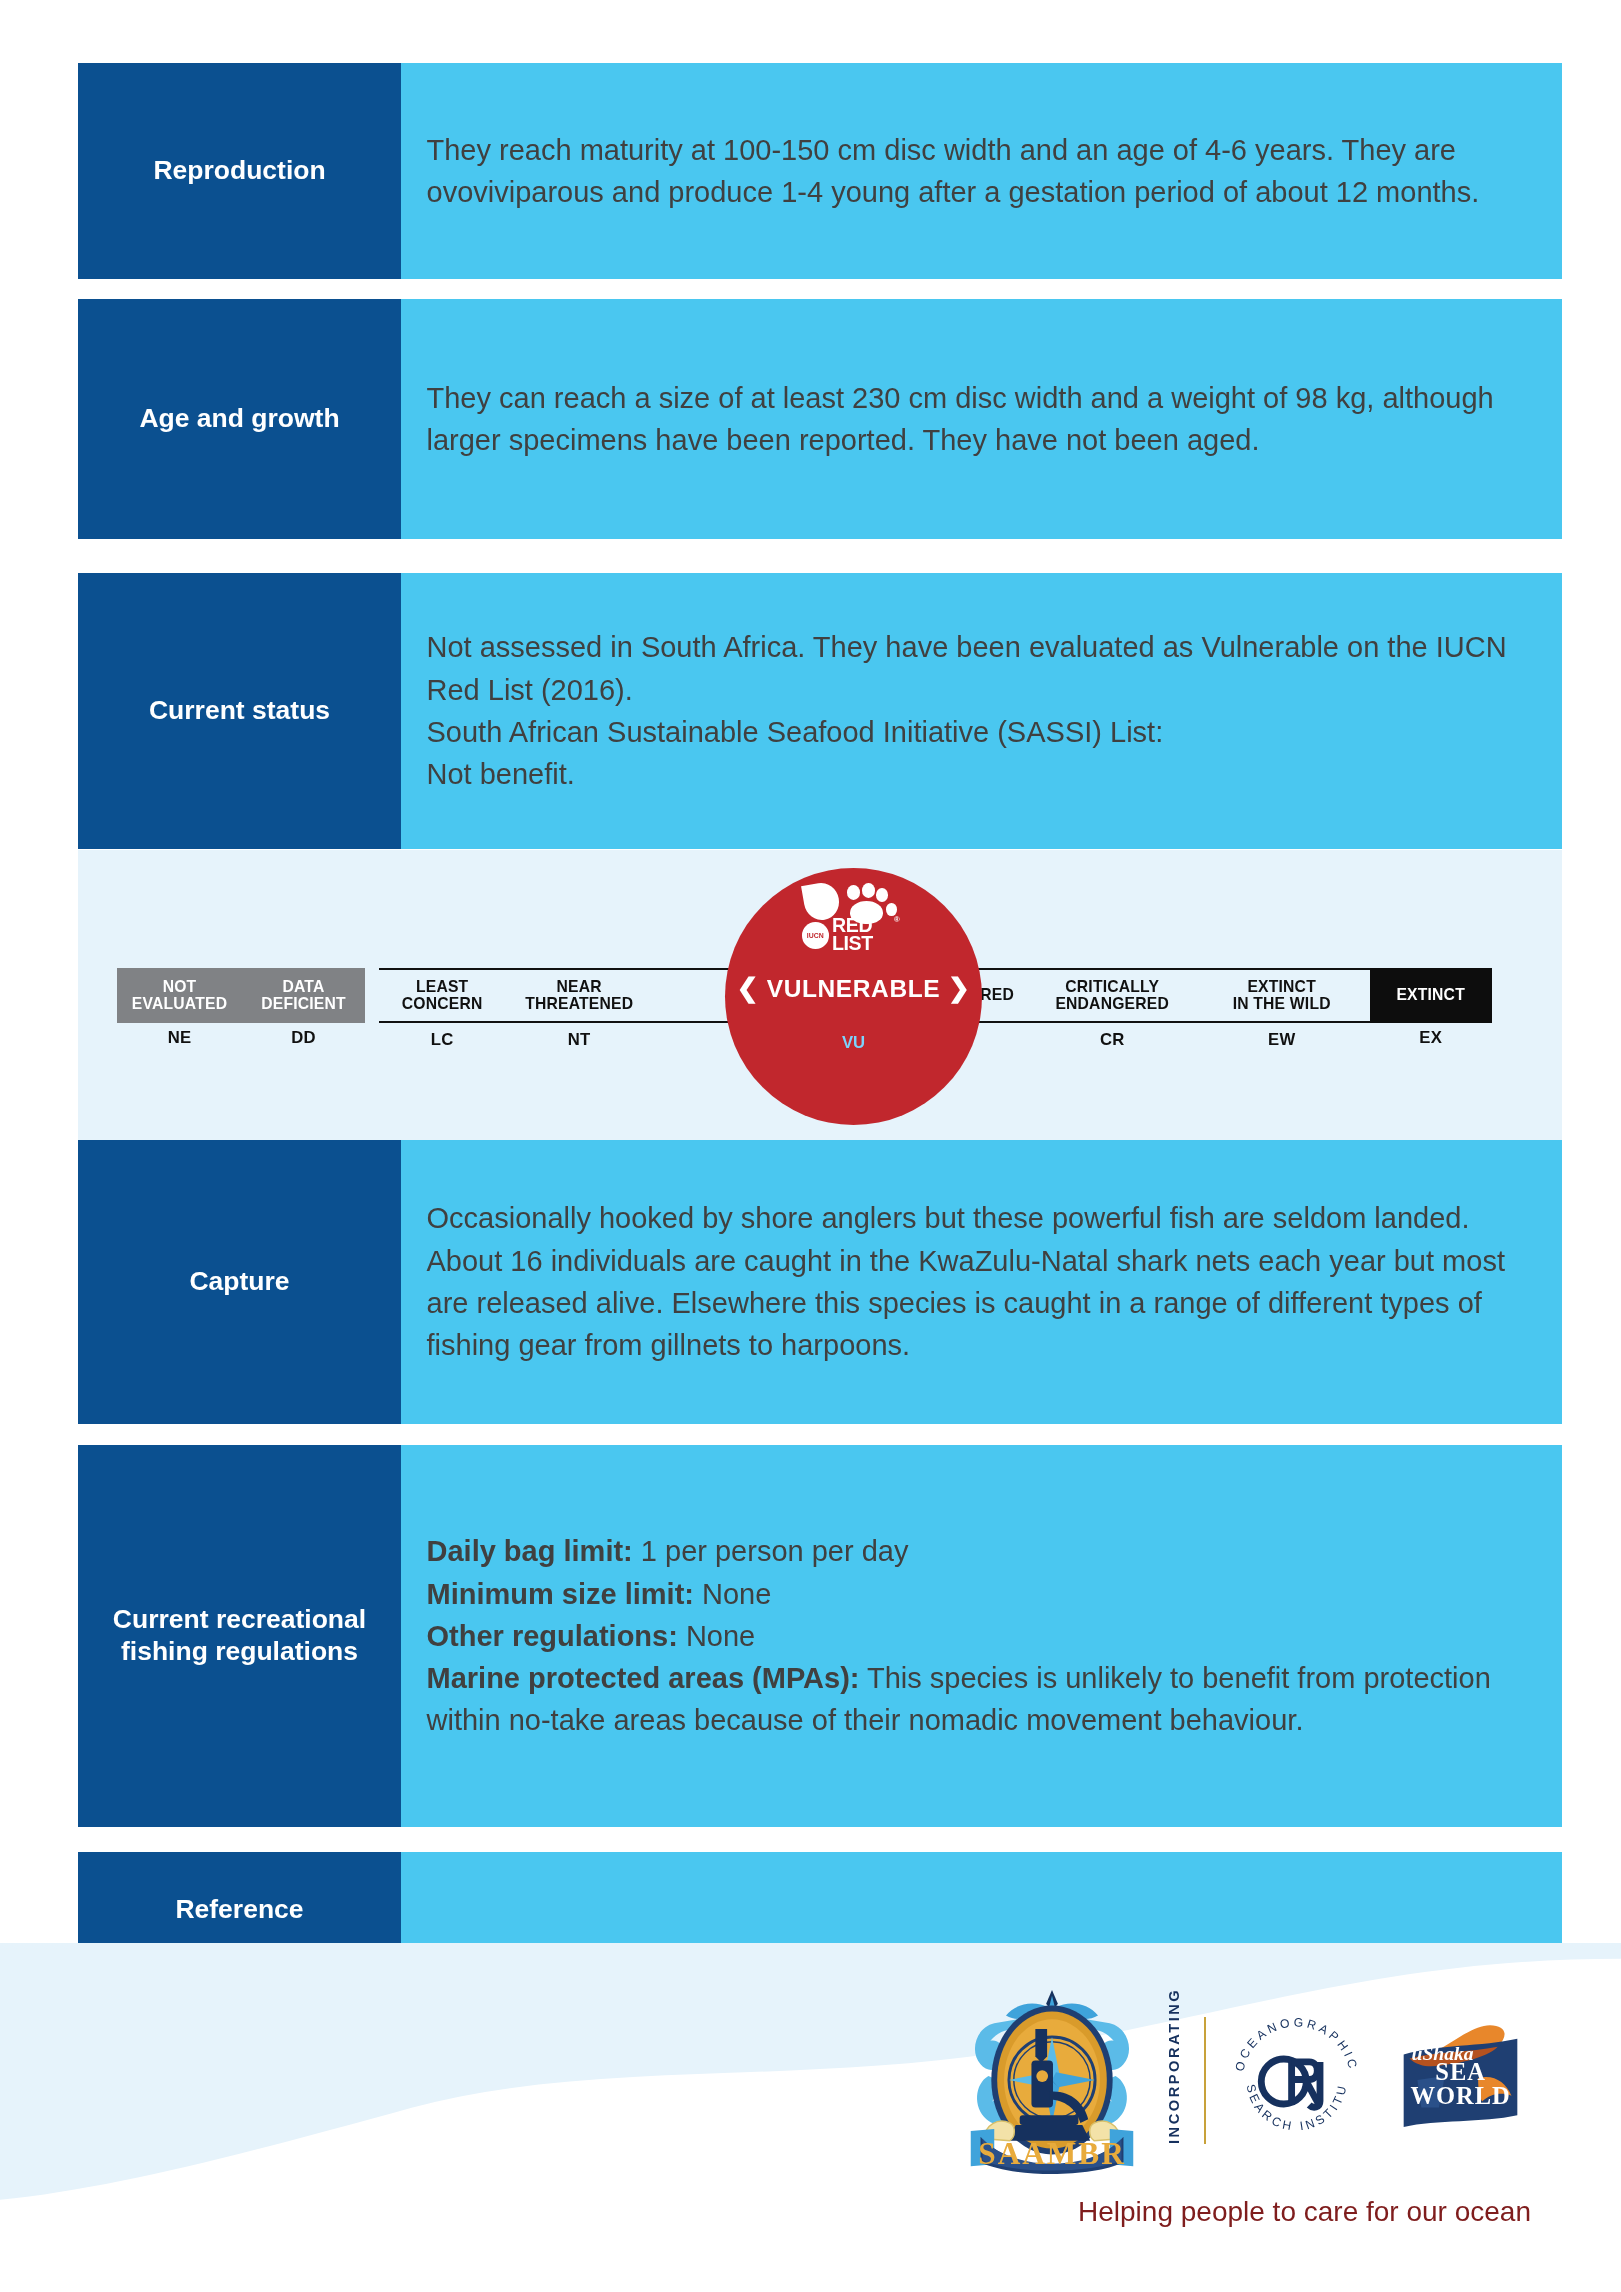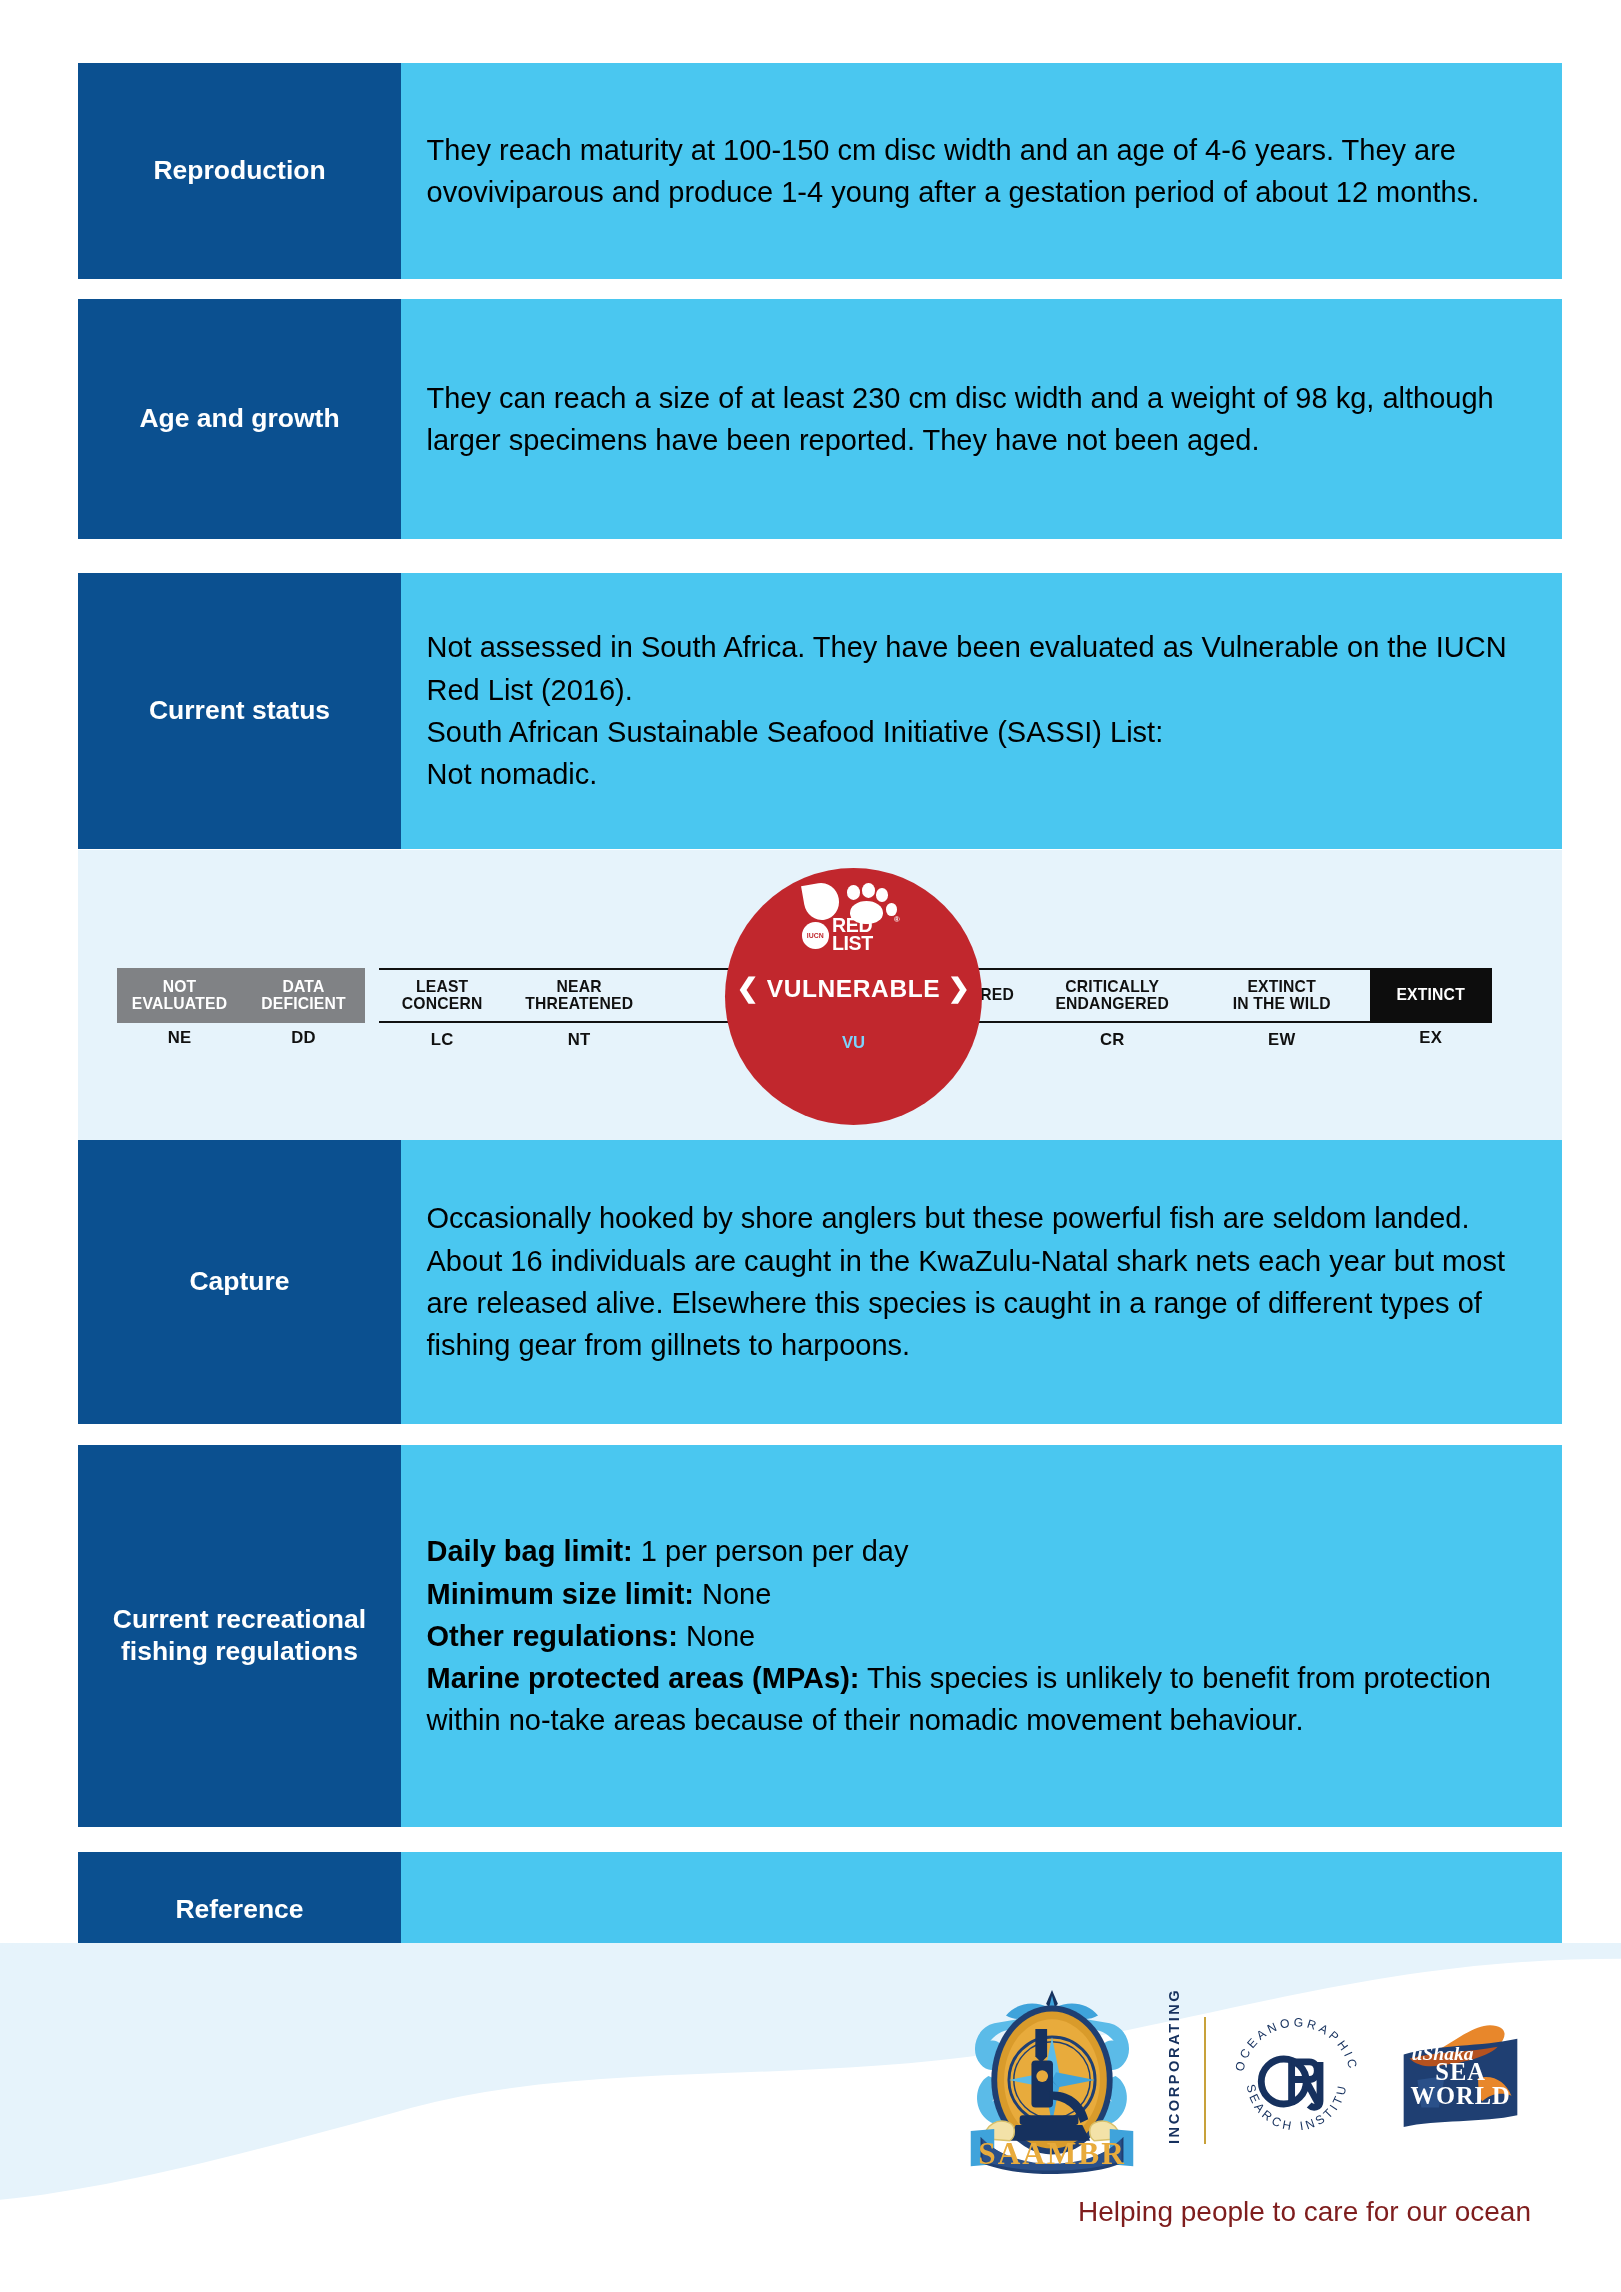--- a/index.html
+++ b/index.html
@@ -39,21 +39,21 @@
     line-height: 1.2;
     display: flex;
     align-items: center;
     justify-content: center;
     text-align: center;
     padding: 9.8px 13.7px;
   }
   .row-body {
     flex: 1 1 auto;
     background: #4ac7f0;
-    color: #000000;
+    color: #404040;
     font-size: 29px;
     line-height: 1.46;
     display: flex;
     flex-direction: column;
     justify-content: center;
     padding: 15.7px 31px 15.7px 25.5px;
   }
   .row-body p { margin: 0; }
   .row-body b { font-weight: bold; }
 
@@ -310,21 +310,21 @@
     <div class="row-body">
       <p>They can reach a size of at least 230 cm disc width and a weight of 98 kg, although larger specimens have been reported. They have not been aged.</p>
     </div>
   </div>
 
   <div class="row" id="row-status">
     <div class="row-label">Current status</div>
     <div class="row-body">
       <p>Not assessed in South Africa. They have been evaluated as Vulnerable on the IUCN Red List (2016).</p>
       <p>South African Sustainable Seafood Initiative (SASSI) List:</p>
-      <p>Not nomadic.</p>
+      <p>Not benefit.</p>
     </div>
   </div>
 
   <div id="redlist-band">
 
     <div id="redlist-scale">
         <div class="cat grey" style="flex: 0 0 125px;">
           <div>
             <div>NOT</div>
             <div>EVALUATED</div>

